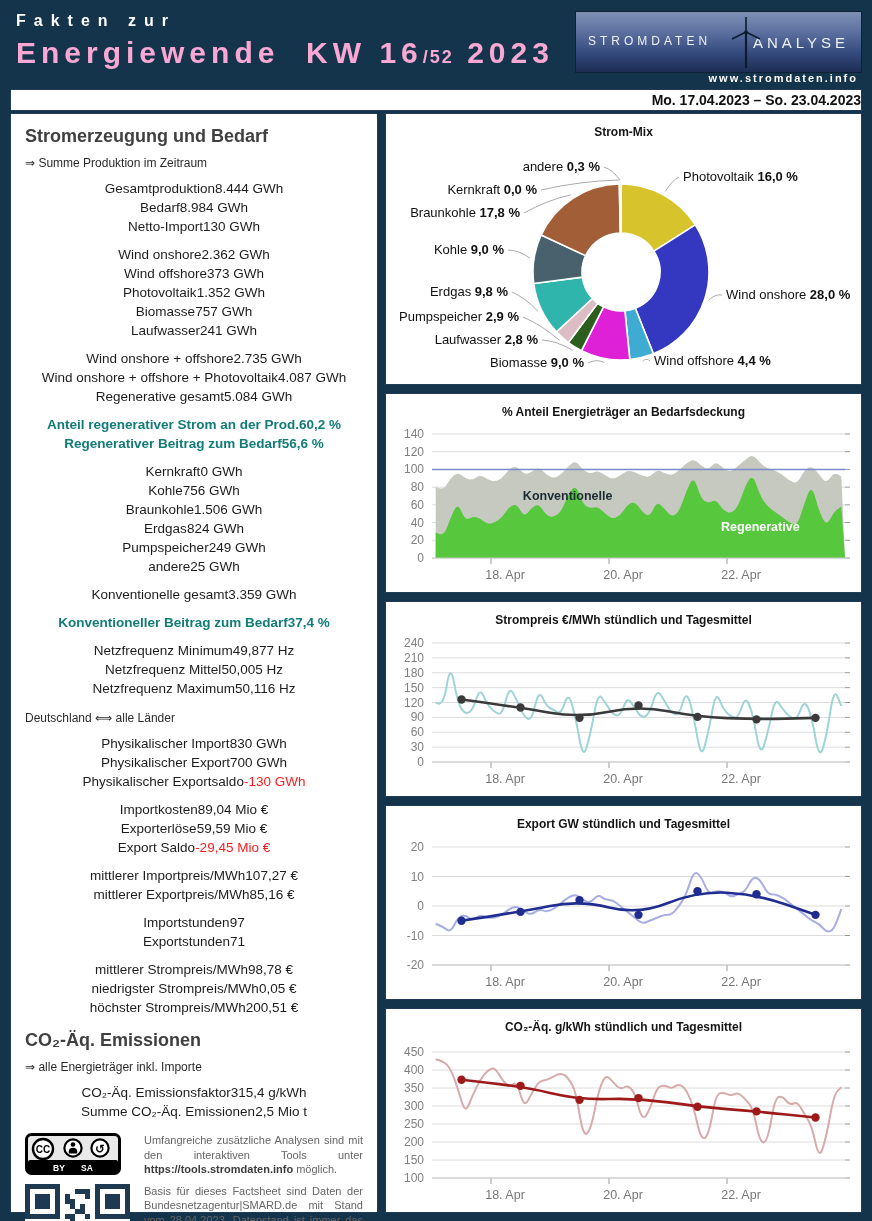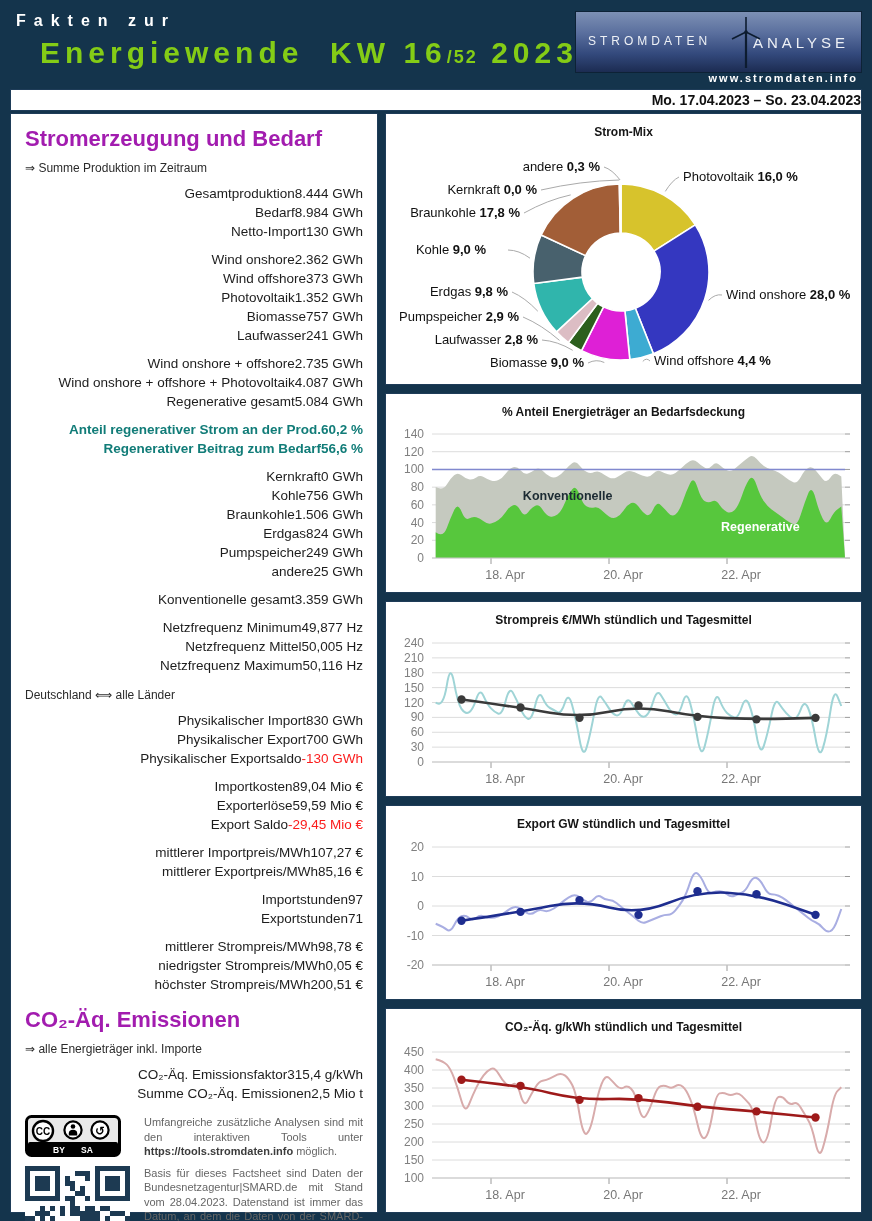--- a/index.html
+++ b/index.html
@@ -1,21 +1,21 @@
 <!DOCTYPE html>
 <html><head>
 <meta charset="utf-8">
 <style>
   html,body{margin:0;padding:0;background:#14344c;}
   #page{position:relative;width:872px;height:1221px;background:#14344c;
         font-family:"Liberation Sans",sans-serif;overflow:hidden;}
   
   #header{position:absolute;left:0;top:0;width:872px;height:86px;}
   .pretitle{position:absolute;left:16px;top:12px;color:#fff;font-size:16px;font-weight:bold;letter-spacing:8px;}
-  .titleline{position:absolute;left:16px;top:36px;color:#84cc16;font-weight:bold;letter-spacing:5px;font-size:30px;white-space:nowrap;margin-left:24px;}
+  .titleline{position:absolute;left:16px;top:36px;color:#f9a8d4;font-weight:bold;letter-spacing:5px;font-size:30px;white-space:nowrap;}
   .titleline .frac{font-size:18px;letter-spacing:2px;}
   #logo{position:absolute;left:575px;top:11px;width:285px;height:60px;
         background:linear-gradient(180deg,#7d90b4 0%,#5a6f9e 35%,#33497c 70%,#1c2c52 100%);
         border:1px solid #0d2236;}
   #logo .w1{position:absolute;left:12px;top:22px;color:#eef1f6;font-size:12px;letter-spacing:4px;}
   #logo .w2{position:absolute;right:12px;top:22px;color:#eef1f6;font-size:15px;letter-spacing:4px;}
   #logo svg{position:absolute;left:150px;top:2px;}
   #logo-url{position:absolute;right:14px;top:72px;color:#fff;font-size:11px;font-weight:bold;letter-spacing:2px;}
   
   #date-bar{position:absolute;left:10px;top:89px;width:850px;height:20px;background:#fff;border:1px solid #1e3c58;
@@ -26,24 +26,24 @@
   #panel-mix{left:385px;top:113px;width:477px;height:272px;}
   #panel-area{left:385px;top:393px;width:477px;height:200px;}
   #panel-price{left:385px;top:601px;width:477px;height:196px;}
   #panel-export{left:385px;top:805px;width:477px;height:195px;}
   #panel-co2{left:385px;top:1008px;width:477px;height:205px;}
   .chart-title{position:relative;text-align:center;font-size:12px;font-weight:bold;color:#151515;padding-top:11px;z-index:3;}
   .chart-svg-holder{position:absolute;left:0;bottom:2px;z-index:1;}
   
   .sec{margin-top:13px;}
   .sec:first-child{margin-top:2px;}
-  .sec-title{font-size:22px;font-weight:bold;color:#a21caf;}
+  .sec-title{font-size:18px;font-weight:bold;color:#404040;}
   .sec-note{font-size:12px;color:#2b2b2b;margin-top:9px;}
   .grp{margin-top:9px;}
-  .srow{display:flex;justify-content:flex-end;font-size:13.5px;color:#1d1d1d;line-height:19px;}
+  .srow{display:flex;justify-content:center;font-size:13.5px;color:#1d1d1d;line-height:19px;}
   .srow.teal{color:#117c78;font-weight:bold;}
   .srow .val.red{color:#fb1d1d;}
   
   .donut-label{position:absolute;font-size:13px;color:#111;white-space:nowrap;z-index:2;line-height:17px;}
   
   #stats-footer{margin-top:12px;font-size:11px;color:#666;text-align:justify;line-height:1.32;}
   #badges{float:left;width:110px;margin-right:9px;}
   #badges svg{display:block;}
   #qr{margin-top:9px;}
   .link{font-weight:bold;color:#3c3c3c;}
@@ -161,20 +161,26 @@
             </div>
             <div class="srow">
               <span class="lbl">andere</span>
               <span class="val">25 GWh</span>
             </div>
           </div>
           <div class="grp">
             <div class="srow">
               <span class="lbl">Konventionelle gesamt</span>
               <span class="val">3.359 GWh</span>
+            </div>
+          </div>
+          <div class="grp">
+            <div class="srow teal">
+              <span class="lbl">Konventioneller Beitrag zum Bedarf</span>
+              <span class="val">37,4 %</span>
             </div>
           </div>
           <div class="grp">
             <div class="srow">
               <span class="lbl">Netzfrequenz Minimum</span>
               <span class="val">49,877 Hz</span>
             </div>
             <div class="srow">
               <span class="lbl">Netzfrequenz Mittel</span>
               <span class="val">50,005 Hz</span>
@@ -441,21 +447,21 @@
         <path d="M 233.34133730504402 70.01563299048881 A 88 88 0 0 1 234.99999999999991 70 L 234.99999999999997 119 A 39 39 0 0 0 234.26491085109905 119.00692825714845 Z" fill="#d9c4ba" stroke="#fff" stroke-width="1.6" stroke-linejoin="round"></path>
         <path d="M234.1 66.0 Q226.1 55.5 218 53" fill="none" stroke="#aaa" stroke-width="1"></path>
       </svg>
       <div class="donut-label" style="left: 297px; top: 54px;">Photovoltaik <b>16,0 %</b></div>
       <div class="donut-label" style="left: 340px; top: 172px;">Wind onshore <b>28,0 %</b></div>
       <div class="donut-label" style="left: 268px; top: 238px;">Wind offshore <b>4,4 %</b></div>
       <div class="donut-label" style="right: 277px; top: 240px;">Biomasse <b>9,0 %</b></div>
       <div class="donut-label" style="right: 323px; top: 217px;">Laufwasser <b>2,8 %</b></div>
       <div class="donut-label" style="right: 342px; top: 194px;">Pumpspeicher <b>2,9 %</b></div>
       <div class="donut-label" style="right: 353px; top: 169px;">Erdgas <b>9,8 %</b></div>
-      <div class="donut-label" style="right: 375px; top: 127px; margin-left: 32px;">Kohle <b>9,0 %</b></div>
+      <div class="donut-label" style="right: 357px; top: 127px; margin-left: 32px;">Kohle <b>9,0 %</b></div>
       <div class="donut-label" style="right: 341px; top: 90px;">Braunkohle <b>17,8 %</b></div>
       <div class="donut-label" style="right: 324px; top: 67px;">Kernkraft <b>0,0 %</b></div>
       <div class="donut-label" style="right: 261px; top: 44px;">andere <b>0,3 %</b></div>
     </div>
 
   <div class="panel" id="panel-area">
     <div class="chart-title">% Anteil Energieträger an Bedarfsdeckung</div>
     <div class="chart-svg-holder" id="hold-area"><svg width="475" height="158">
           <line x1="46" y1="130" x2="459" y2="130" stroke="#dcdcdc" stroke-width="1"></line>
           <line x1="459" y1="130" x2="464" y2="130" stroke="#9a9a9a" stroke-width="1"></line>

